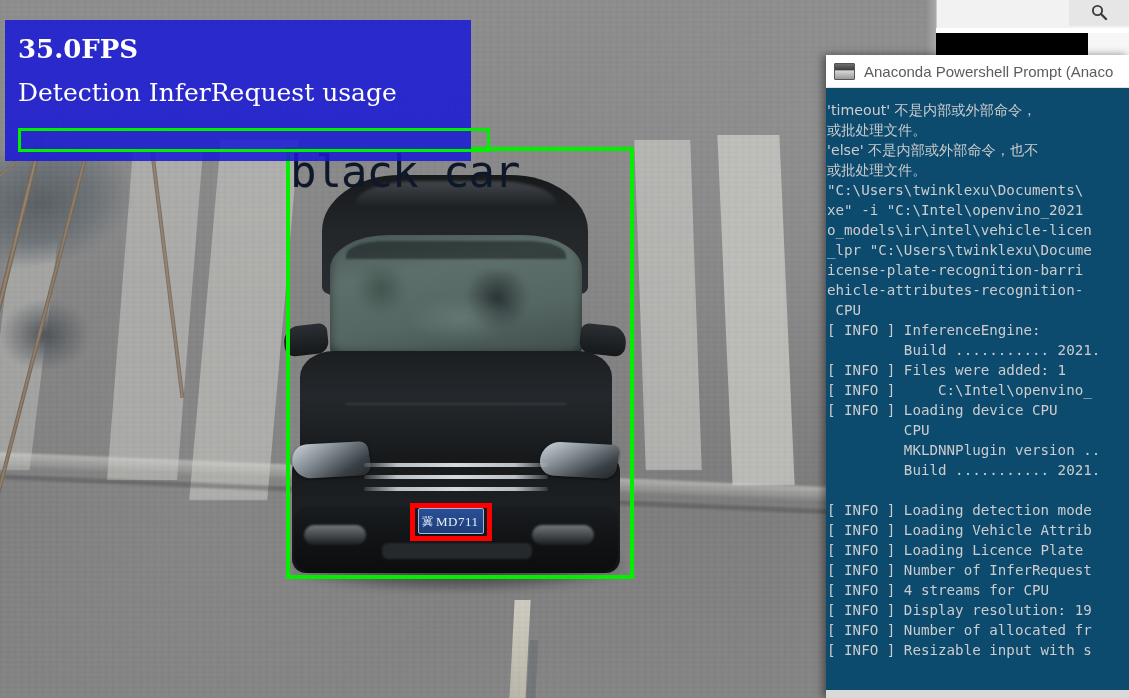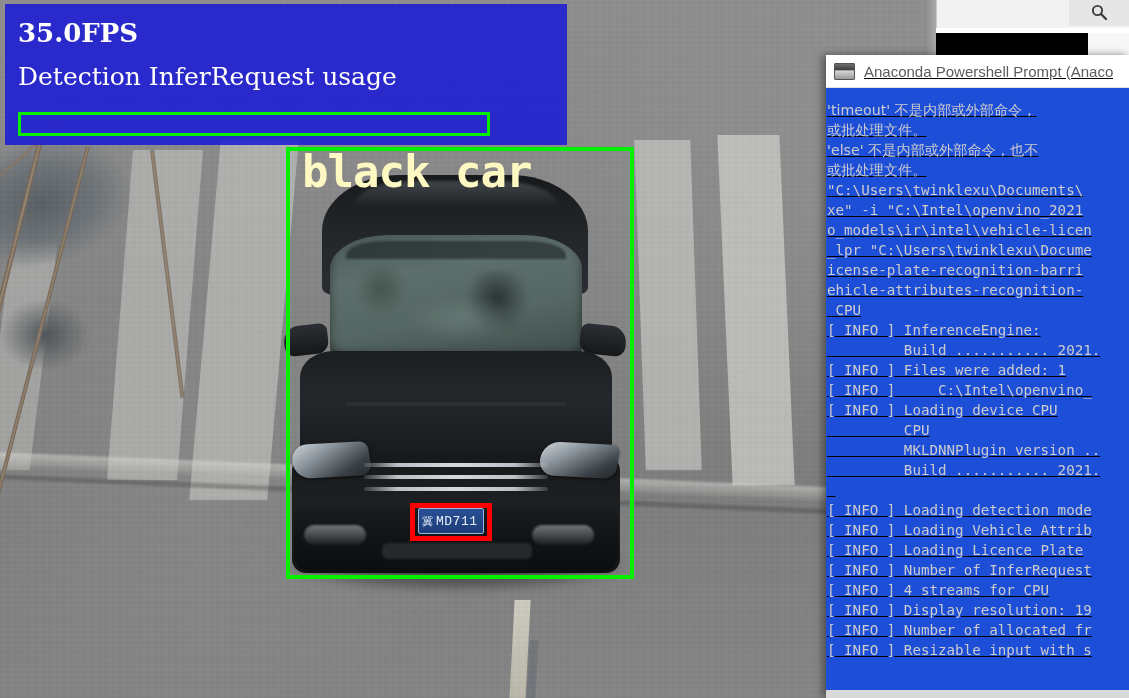--- a/index.html
+++ b/index.html
@@ -233,41 +233,40 @@
     display: flex; align-items: center; gap: 3px;
     padding: 0 3px;
     box-sizing: border-box;
   }
   .plate .cn {
     color: #e8eef7; font-size: 11px; line-height: 1;
     font-family: "DejaVu Sans", sans-serif;
   }
   .plate .num {
     color: #e8eef7; font-size: 13px; letter-spacing: .5px; line-height: 1;
-    font-family: Liberation Mono, monospace;
+    font-family: Liberation Serif, serif;
   }
 
   
   .box-car {
     position: absolute;
     left: 286px; top: 147px; width: 348px; height: 432px;
     border: 4px solid #00f000;
     box-sizing: border-box;
   }
   .label-car {
     position: absolute;
     left: 290px; top: 150px;
-    color: #fef9c3;
+    color: #0f172a;
     font-family: "DejaVu Sans Mono", monospace;
-    font-weight: bold;
+    font-weight: normal;
     font-size: 44px;
     line-height: 1;
     letter-spacing: -1px;
     white-space: nowrap;
-    padding-left: 12px;
   }
   .box-plate {
     position: absolute;
     left: 410px; top: 503px; width: 82px; height: 38px;
     border: 5px solid #ff0000;
     box-sizing: border-box;
   }
   .label-plate {
     position: absolute;
     left: 412px; top: 452px;
@@ -275,22 +274,22 @@
     font-family: "DejaVu Serif", serif;
     font-weight: bold;
     font-size: 40px;
     line-height: 1;
     white-space: nowrap;
   }
 
   
   .stats-panel {
     position: absolute;
-    left: 5px; top: 4px;
-    width: 562px; height: 141px;
+    left: 5px; top: 20px;
+    width: 466px; height: 141px;
     background: rgba(26, 26, 214, 0.86);
     box-sizing: border-box;
   }
   .stats-fps {
     position: absolute; left: 13px; top: 16px;
     color: #ffffff;
     font-family: "DejaVu Serif", serif;
     font-weight: bold;
     font-size: 26px;
     line-height: 1;
@@ -352,24 +351,23 @@
     position: absolute;
     left: 926px; top: -2px; width: 10px; height: 57px;
     background: linear-gradient(90deg, #8e8e8e, #a8a8a8);
   }
 
   
   .terminal {
     position: absolute;
     left: 826px; top: 55px;
     width: 303px; height: 643px;
-    background: #1d4ed8;
+    background: #0c4a6e;
     box-shadow: -3px 0 8px rgba(0,0,0,.45);
     overflow: hidden;
-    text-decoration: underline;
   }
   .term-titlebar {
     height: 33px;
     background: #ffffff;
     border-bottom: 1px solid #e2e2e2;
     display: flex; align-items: center;
     padding-left: 8px;
     box-sizing: border-box;
     gap: 9px;
   }

